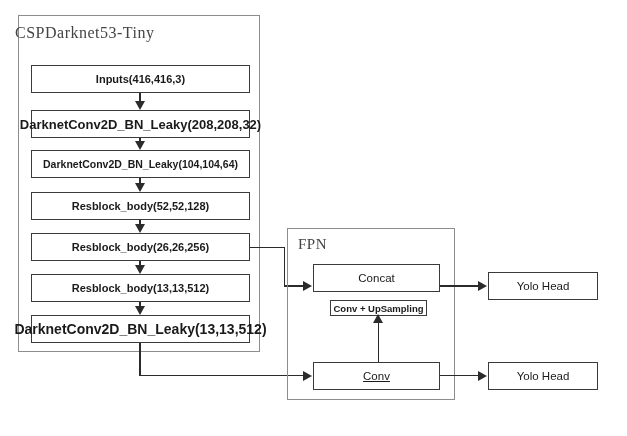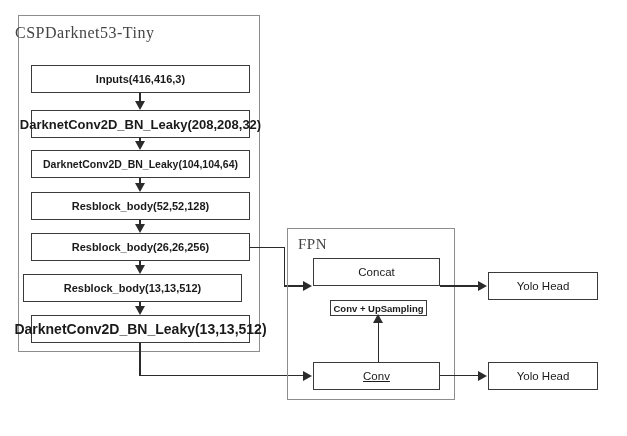--- a/index.html
+++ b/index.html
@@ -71,21 +71,21 @@
   <div class="node" style="left:31px;top:65px;width:219px;height:28px;font-size:11px;">Inputs(416,416,3)</div>
 
   <div class="node" style="left:31px;top:110px;width:219px;height:28px;font-size:13px;">DarknetConv2D_BN_Leaky(208,208,32)</div>
 
   <div class="node" style="left:31px;top:150px;width:219px;height:28px;font-size:10.5px;">DarknetConv2D_BN_Leaky(104,104,64)</div>
 
   <div class="node" style="left:31px;top:192px;width:219px;height:28px;font-size:11px;">Resblock_body(52,52,128)</div>
 
   <div class="node" style="left:31px;top:233px;width:219px;height:28px;font-size:11px;">Resblock_body(26,26,256)</div>
 
-  <div class="node" style="left:23px;top:274px;width:219px;height:28px;font-size:11px;">Resblock_body(13,13,512)</div>
+  <div class="node" style="left:31px;top:274px;width:219px;height:28px;font-size:11px;">Resblock_body(13,13,512)</div>
 
   <div class="node" style="left:31px;top:315px;width:219px;height:28px;font-size:14px;">DarknetConv2D_BN_Leaky(13,13,512)</div>
 
   <div class="ln v" style="left:139.2px;top:93px;height:9px;"></div>
   <div class="arrow down" style="left:134.5px;top:101px;"></div>
 
   <div class="ln v" style="left:139.2px;top:138px;height:4px;"></div>
   <div class="arrow down" style="left:134.5px;top:141px;"></div>
 
   <div class="ln v" style="left:139.2px;top:178px;height:6px;"></div>
@@ -105,21 +105,21 @@
   <div class="ln h" style="left:283.6px;top:285px;width:21px;"></div>
   <div class="arrow right" style="left:303px;top:281.3px;"></div>
 
   <div class="ln v" style="left:139.2px;top:343px;height:33px;"></div>
   <div class="ln h" style="left:139.2px;top:374.5px;width:166px;"></div>
   <div class="arrow right" style="left:303px;top:371px;"></div>
 
   <div class="group" style="left:287px;top:228px;width:168px;height:172px;"></div>
   <div class="group-label" style="left:298px;top:236px;font-size:15px;">FPN</div>
 
-  <div class="node" style="left:313px;top:258px;width:127px;height:28px;font-size:11.5px;font-weight:400;">Concat</div>
+  <div class="node" style="left:313px;top:264px;width:127px;height:28px;font-size:11.5px;font-weight:400;">Concat</div>
 
   <div class="node small" style="left:330px;top:300px;width:97px;height:16px;font-size:9.5px;font-weight:600;">Conv + UpSampling</div>
 
   <div class="node" style="left:313px;top:362px;width:127px;height:28px;font-size:11.5px;font-weight:400;text-decoration:underline;">Conv</div>
 
   <div class="ln v" style="left:377.7px;top:322px;height:40px;"></div>
   <div class="arrow up" style="left:373px;top:314px;"></div>
 
   <div class="node" style="left:488px;top:272px;width:110px;height:28px;font-size:11.5px;font-weight:400;">Yolo Head</div>
 

